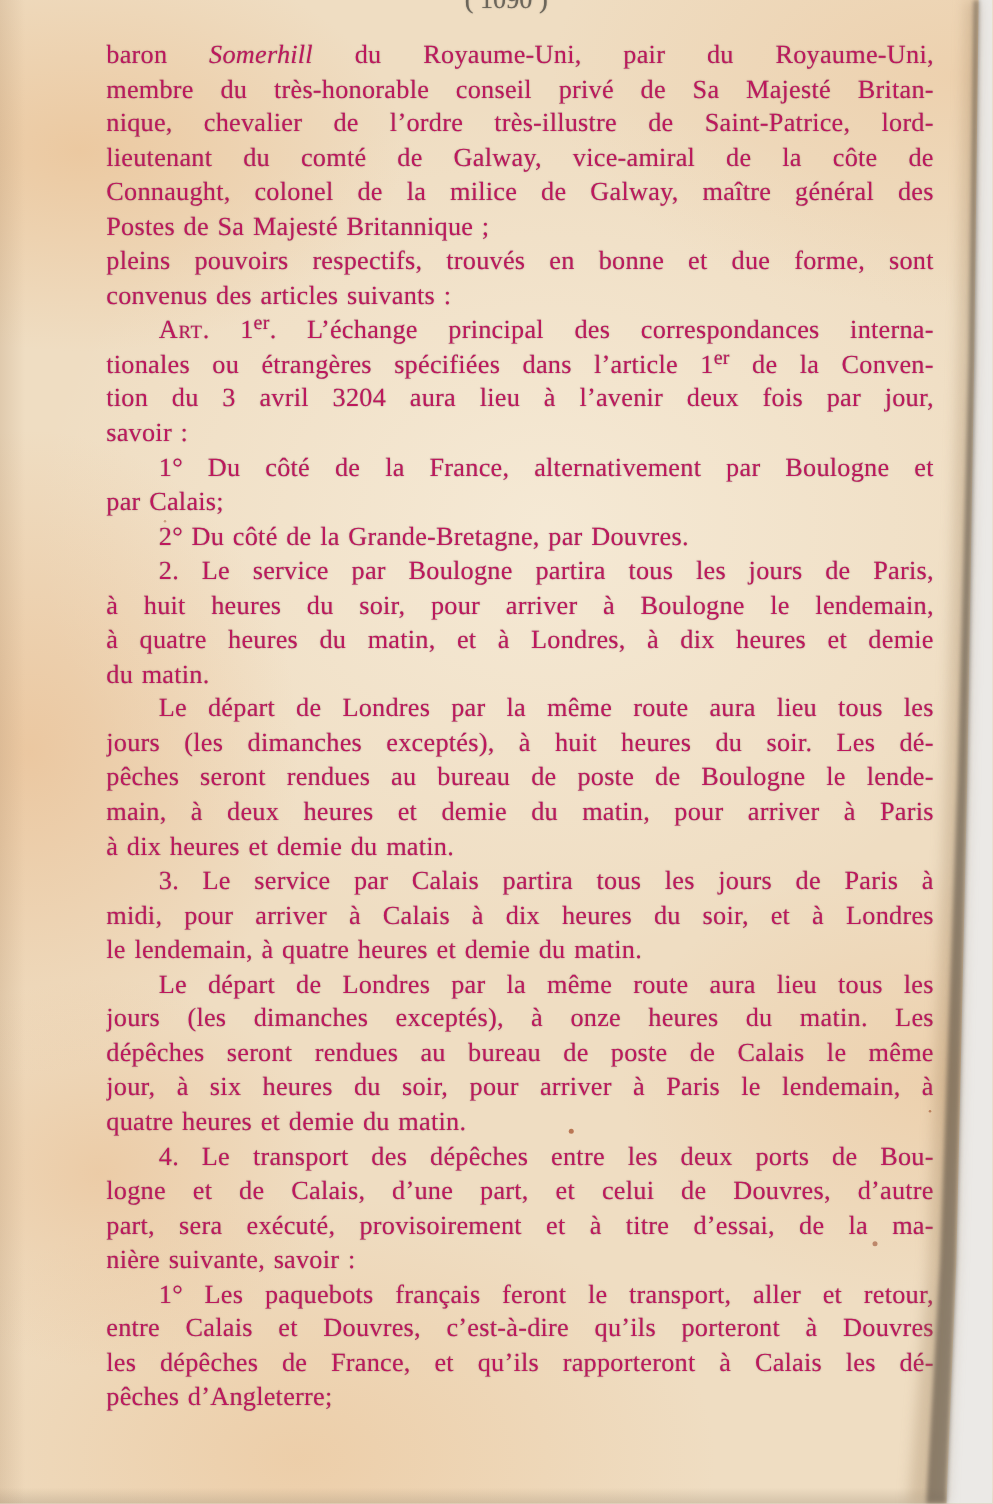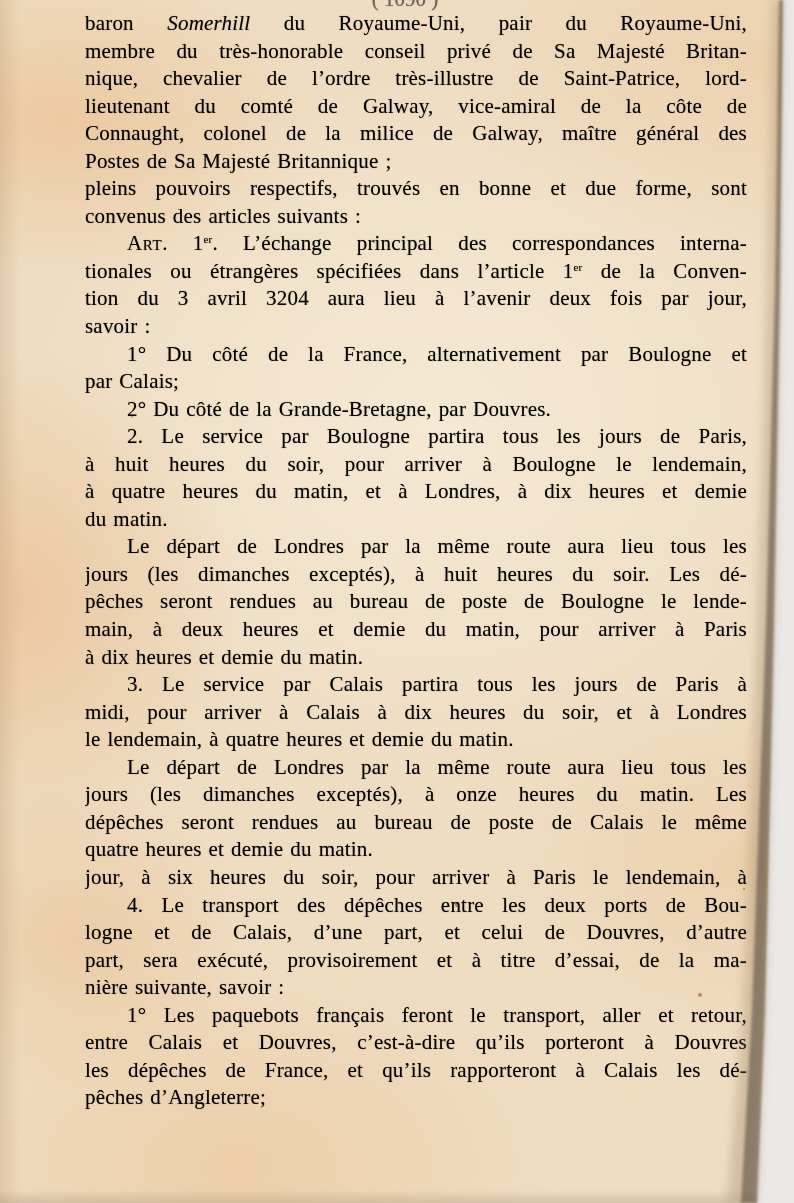--- a/index.html
+++ b/index.html
@@ -27,35 +27,35 @@
   .scanner{
     position:absolute;inset:0;
     background:linear-gradient(90deg,#dcdbd8,#ebe9e6 55%);
     clip-path:polygon(98.6% 0%, 100% 0%, 100% 100%, 95.35% 100%, 96.35% 84%, 97.45% 52%, 98.15% 24%);
   }
   .edge-svg{position:absolute;inset:0;pointer-events:none;}
   .edge-soft{filter:blur(5px);}
   .edge-dark{filter:blur(1.6px);}
   
   .text-block{
-    position:absolute;left:85px;top:10px;width:662px;
-    color:#000000;
+    position:absolute;left:85px;top:30px;width:662px;
+    color:#be185d;
   }
   .line{
     height:27.55px;line-height:27.55px;font-size:21px;
     text-align:justify;text-align-last:justify;
     letter-spacing:.2px;word-spacing:1.5px;
     overflow:hidden;white-space:normal;
     text-shadow:0 0 1.1px rgba(108,102,91,.75);
   }
   .line.last{text-align-last:left;}
   .line.indent{padding-left:42px;}
   .it{font-style:italic;}
   .sc{font-variant:small-caps;letter-spacing:.6px;font-family:Liberation Serif, serif;}
-  sup{font-size:11px;vertical-align:7px;line-height:0;}
+  sup{font-size:16px;vertical-align:7px;line-height:0;}
   .header{
     position:absolute;top:-13px;left:85px;width:640px;
     text-align:center;font-size:21px;color:#6c665b;
     text-shadow:0 0 1.1px rgba(108,102,91,.75);
   }
   
   .speck{
     position:absolute;left:455px;top:903px;width:4px;height:4px;border-radius:50%;
     background:rgba(168,84,48,.75);
     box-shadow:
@@ -97,22 +97,22 @@
     <div class="line"><span>jours (les dimanches exceptés), à huit heures du soir. Les dé-</span></div>
     <div class="line"><span>pêches seront rendues au bureau de poste de Boulogne le lende-</span></div>
     <div class="line"><span>main, à deux heures et demie du matin, pour arriver à Paris</span></div>
     <div class="line last"><span>à dix heures et demie du matin.</span></div>
     <div class="line indent"><span>3. Le service par Calais partira tous les jours de Paris à</span></div>
     <div class="line"><span>midi, pour arriver à Calais à dix heures du soir, et à Londres</span></div>
     <div class="line last"><span>le lendemain, à quatre heures et demie du matin.</span></div>
     <div class="line indent"><span>Le départ de Londres par la même route aura lieu tous les</span></div>
     <div class="line"><span>jours (les dimanches exceptés), à onze heures du matin. Les</span></div>
     <div class="line"><span>dépêches seront rendues au bureau de poste de Calais le même</span></div>
+    <div class="line"><span>jour, à six heures du soir, pour arriver à Paris le lendemain, à</span></div>
     <div class="line last"><span>quatre heures et demie du matin.</span></div>
-    <div class="line"><span>jour, à six heures du soir, pour arriver à Paris le lendemain, à</span></div>
     <div class="line indent"><span>4. Le transport des dépêches entre les deux ports de Bou-</span></div>
     <div class="line"><span>logne et de Calais, d’une part, et celui de Douvres, d’autre</span></div>
     <div class="line"><span>part, sera exécuté, provisoirement et à titre d’essai, de la ma-</span></div>
     <div class="line last"><span>nière suivante, savoir :</span></div>
     <div class="line indent"><span>1° Les paquebots français feront le transport, aller et retour,</span></div>
     <div class="line"><span>entre Calais et Douvres, c’est-à-dire qu’ils porteront à Douvres</span></div>
     <div class="line"><span>les dépêches de France, et qu’ils rapporteront à Calais les dé-</span></div>
     <div class="line last"><span>pêches d’Angleterre;</span></div>
   </div>
 

